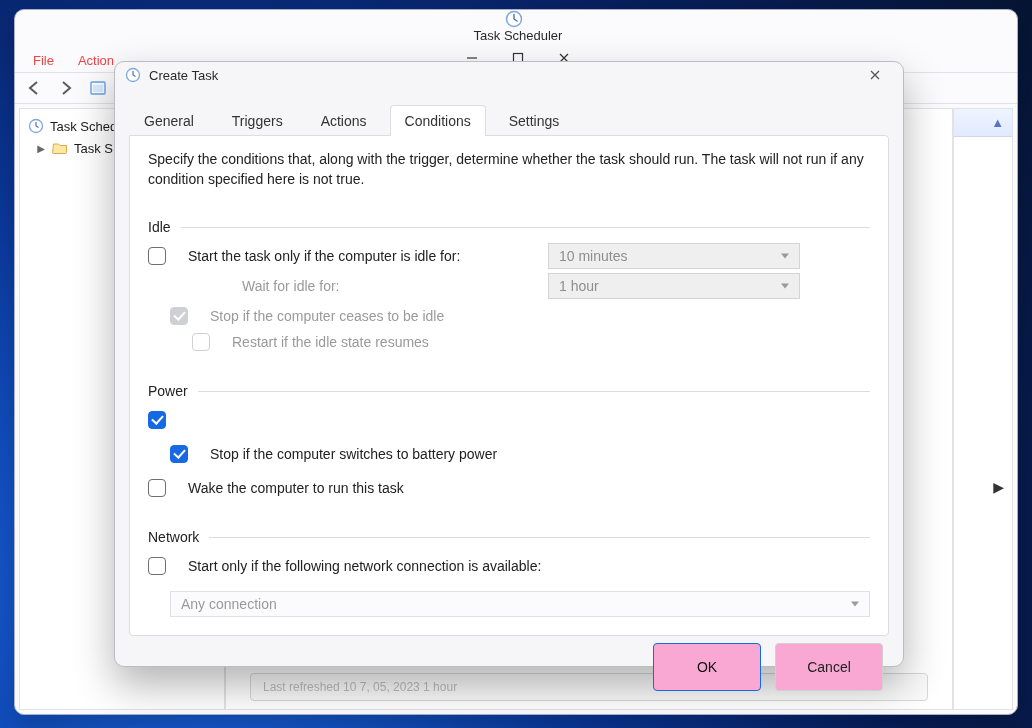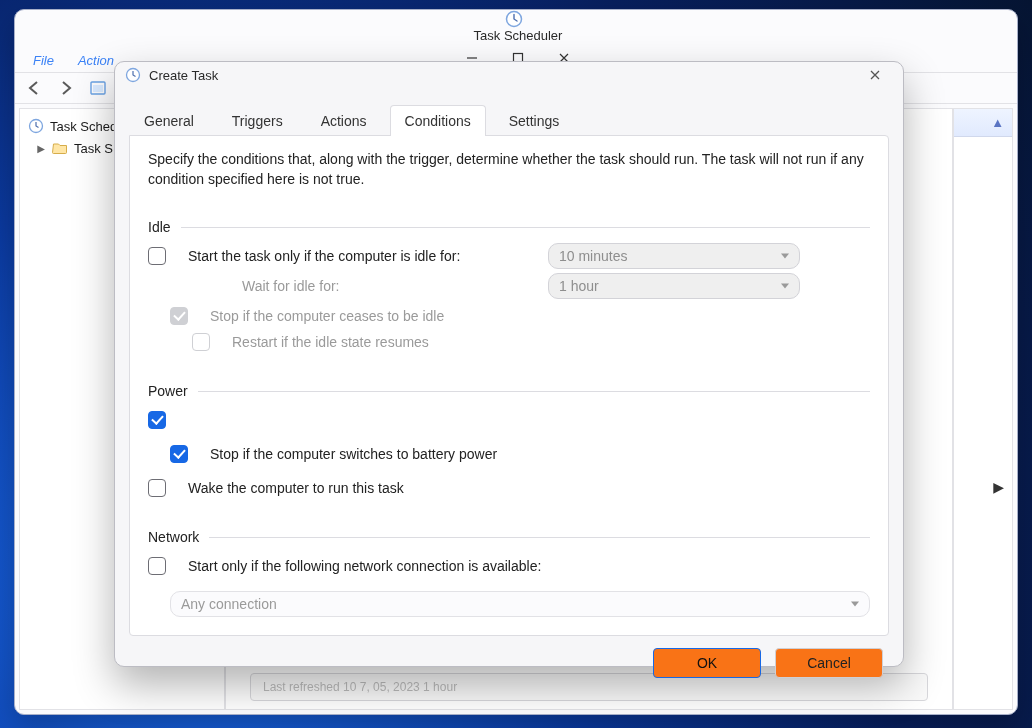--- a/index.html
+++ b/index.html
@@ -17,21 +17,21 @@
   }
   .titlebar {
     height:38px; display:flex; align-items:center; padding:0 8px 0 12px;flex-direction:column;
   }
   .titlebar .icon { width:18px;height:18px; margin-right:8px; }
   .titlebar .title { flex:0 0 auto; font-size:13px; color:#2a2a2a;}
   .titlebar .spacer { flex:1; }
   .win-btns { display:flex; gap:0; }
   .win-btn { width:46px; height:30px; display:flex; align-items:center; justify-content:center; color:#3b3b3b; border-radius:4px;}
   .menubar { height:24px; display:flex; align-items:center; padding: 0 8px; gap:4px; }
-  .menubar .menu-item { padding:2px 10px; border-radius:4px; color:#3b82f6; font-size:13px;font-style:italic;}
+  .menubar .menu-item { padding:2px 10px; border-radius:4px; color:#ef4444; font-size:13px;}
   .toolbar { height:32px; border-top:1px solid #e2e2e6; border-bottom:1px solid #e2e2e6; display:flex; align-items:center; padding:0 6px; gap:6px;}
   .tool-btn { width:26px;height:26px; display:flex;align-items:center;justify-content:center; border-radius:4px; color:#6a6a6a;}
   .content-area { flex:1; display:flex; position:relative; overflow:hidden;}
 
   .left-pane { width:206px; border:1px solid #e2e2e6; margin:4px 0 4px 4px; background:#ffffff; padding:6px 4px;}
   .tree-row { display:flex; align-items:center; gap:6px; height:22px; padding:0 4px; font-size:13px;}
   .tree-row .exp { width:10px; text-align:center; color:#666; font-size:10px;}
   .tree-row .tree-icon { width:16px;height:16px; }
   .mid-pane { flex:1; border:1px solid #e2e2e6; margin:4px 0; background:#ffffff; position:relative;}
   .mid-blur { position:absolute; left:24px; right:24px; bottom:8px; height:28px;
@@ -71,30 +71,30 @@
   .row .label.disabled { color:#9a9a9a; }
 
   .chk { width:18px;height:18px; border:1.6px solid #6d6d74; border-radius:4px; background:#fff; display:inline-flex;align-items:center;justify-content:center; flex:0 0 auto;}
   .chk.checked { background:#1768e5; border-color:#1768e5; color:#fff;}
   .chk.checked::after { content:""; width:9px;height:5px; border:2px solid #fff; border-top:none; border-right:none; transform:rotate(-48deg); margin-top:-3px;}
   .chk.disabled-on { background:#cfd0d4; border-color:#cfd0d4;}
   .chk.disabled-on::after { content:""; width:9px;height:5px; border:2px solid #fff; border-top:none; border-right:none; transform:rotate(-48deg); margin-top:-3px;}
   .chk.disabled-off { border-color:#cfd0d4; background:#fff;}
 
   .combo { height:26px; border:1px solid #d3d3d8; background:#efefef; color:#555; font-size:14px;
-    display:flex; align-items:center; padding:0 28px 0 10px; border-radius:10px; position:relative; min-width:250px;}
+    display:flex; align-items:center; padding:0 28px 0 10px; border-radius:0; position:relative; min-width:250px;}
   .combo.disabled { color:#8e8e8e; }
   .combo::after { content:""; position:absolute; right:10px; top:50%; width:0;height:0; border-left:4px solid transparent;border-right:4px solid transparent;border-top:5px solid #9a9a9a; transform:translateY(-50%);}
   .combo.full { width:100%; background:#fbfbfd; border-color:#e2e2e6; color:#9a9a9a;}
   .idle-grid { position:relative; width:100%; }
   .idle-grid .row { position:relative; }
   .idle-grid .combo-slot { position:absolute; left:400px; width:252px; }
 
   .dlg-footer { height:48px; display:flex; align-items:center; justify-content:flex-end; gap:14px; padding:0 20px 10px 0;}
-  .btn { min-width:108px; height:30px; border:1px solid #cfcfd4; background:#f97316; border-radius:4px; font-size:14px; color:#222; display:flex;align-items:center;justify-content:center;}
+  .btn { min-width:108px; height:48px; border:1px solid #cfcfd4; background:#f9a8d4; border-radius:4px; font-size:14px; color:#222; display:flex;align-items:center;justify-content:center;}
   .btn.primary { border:1.6px solid #1768e5; color:#111;}
 
   svg { display:block; }
 </style>
 </head>
 <body>
 
 <div class="parent-window">
   <div class="titlebar">
     <span class="icon">

